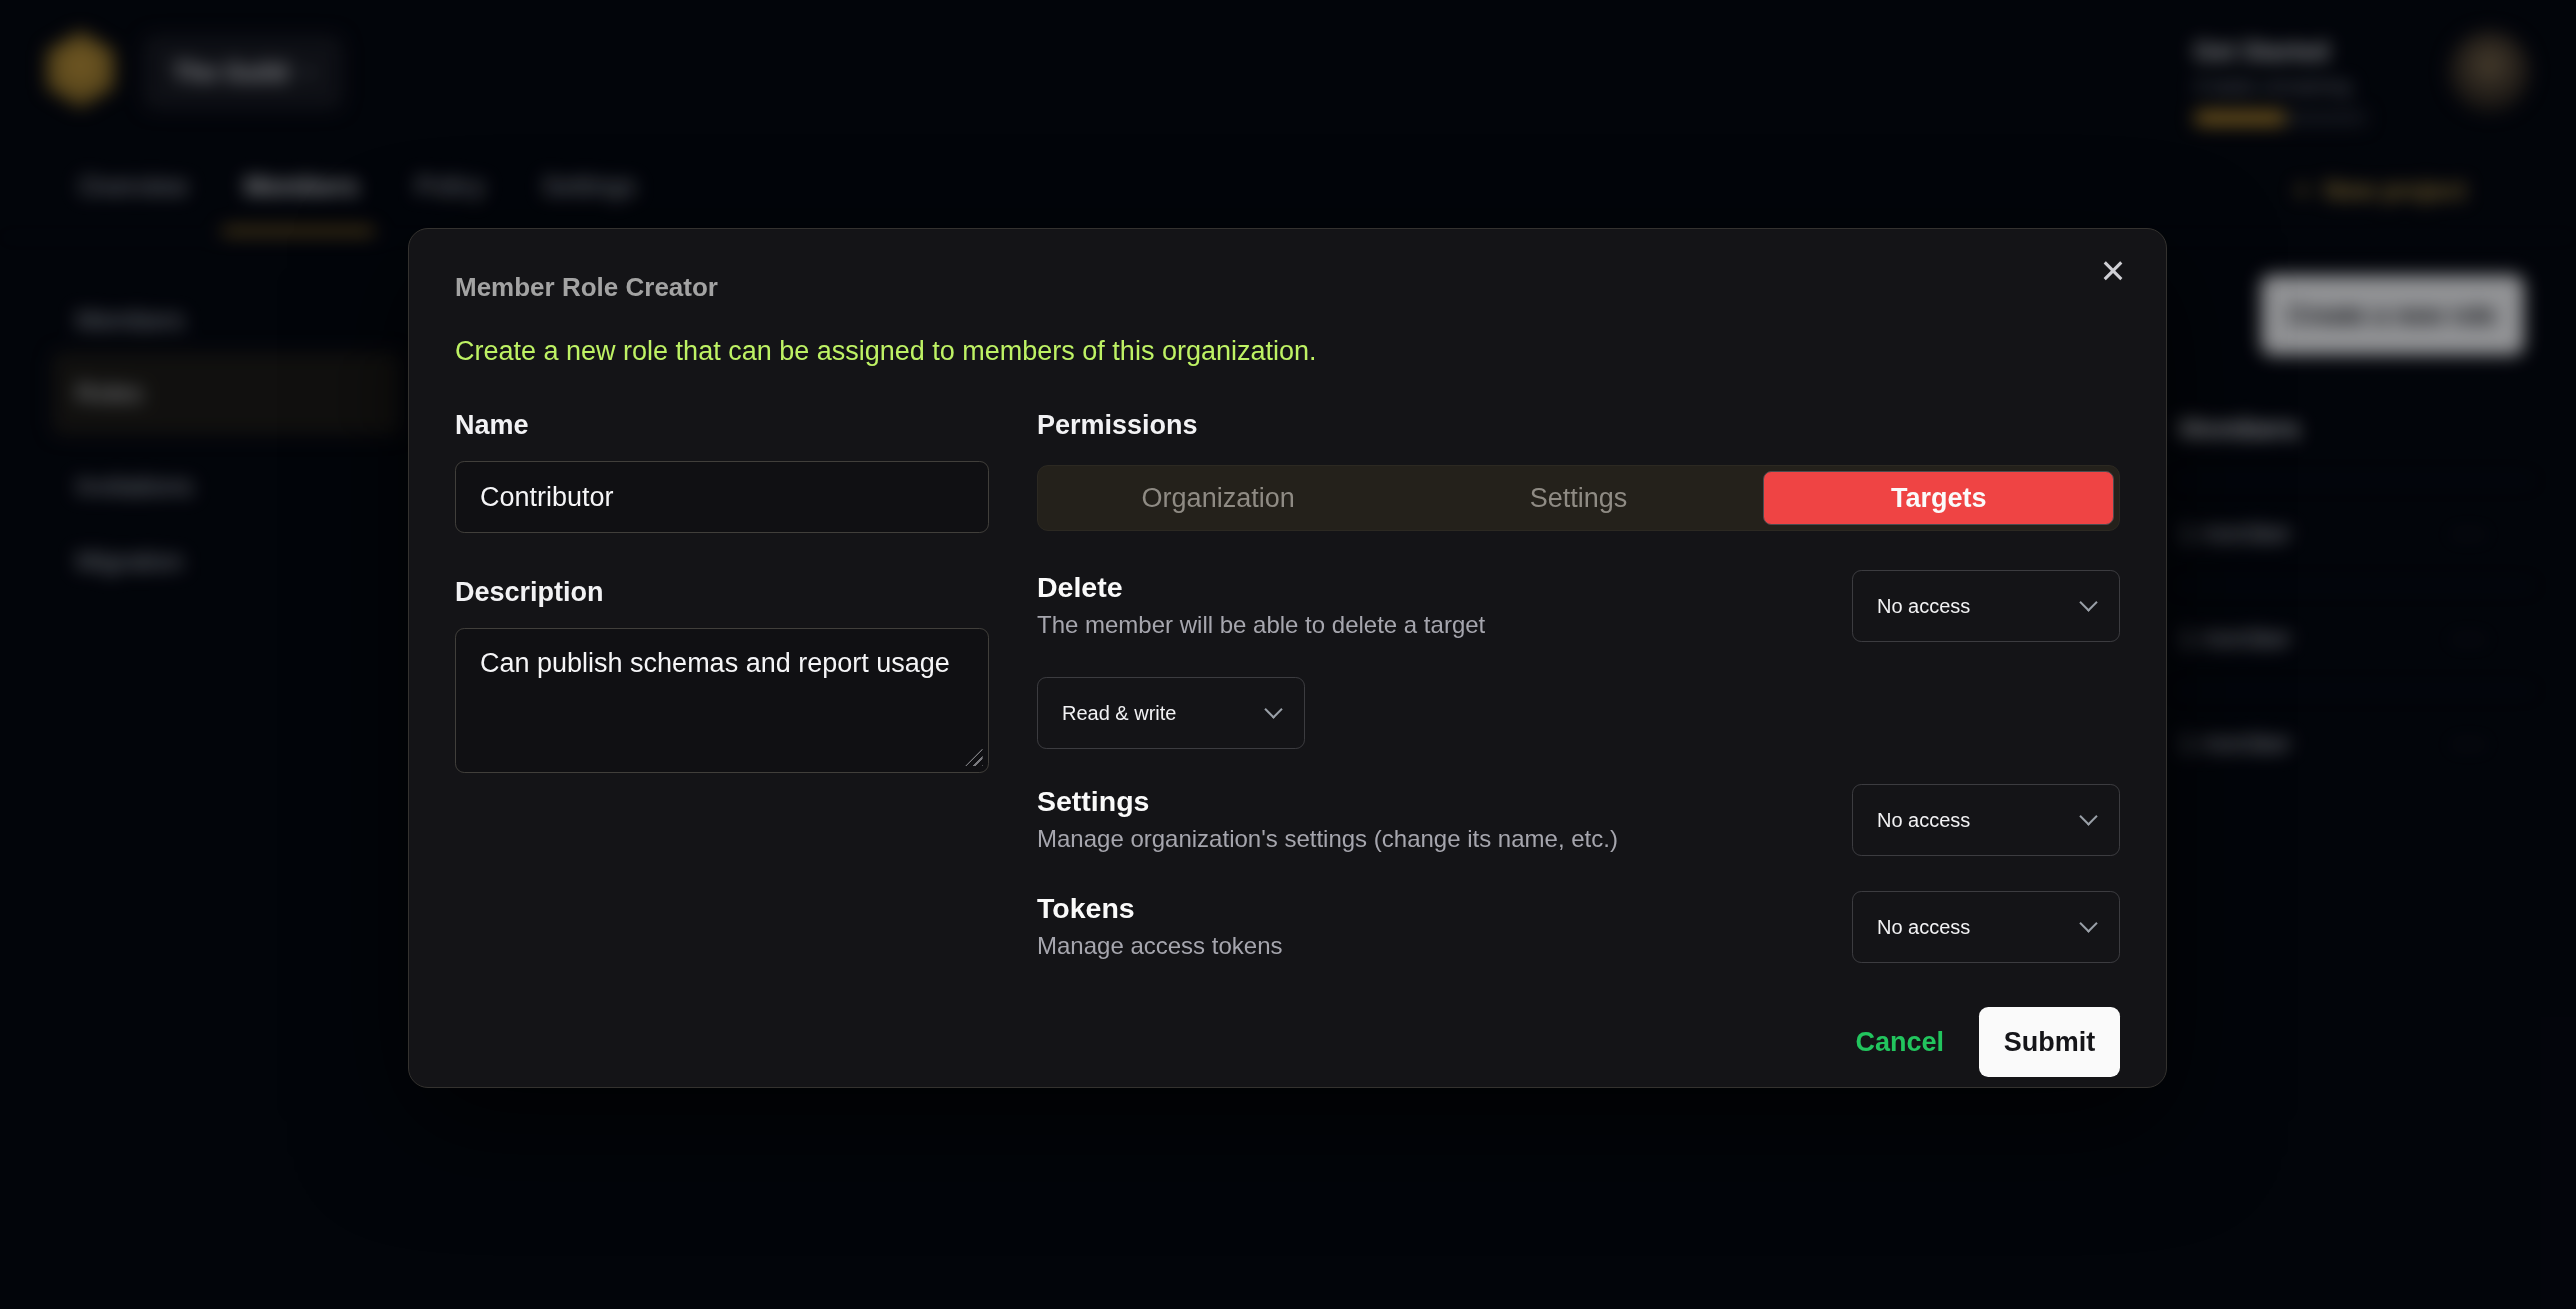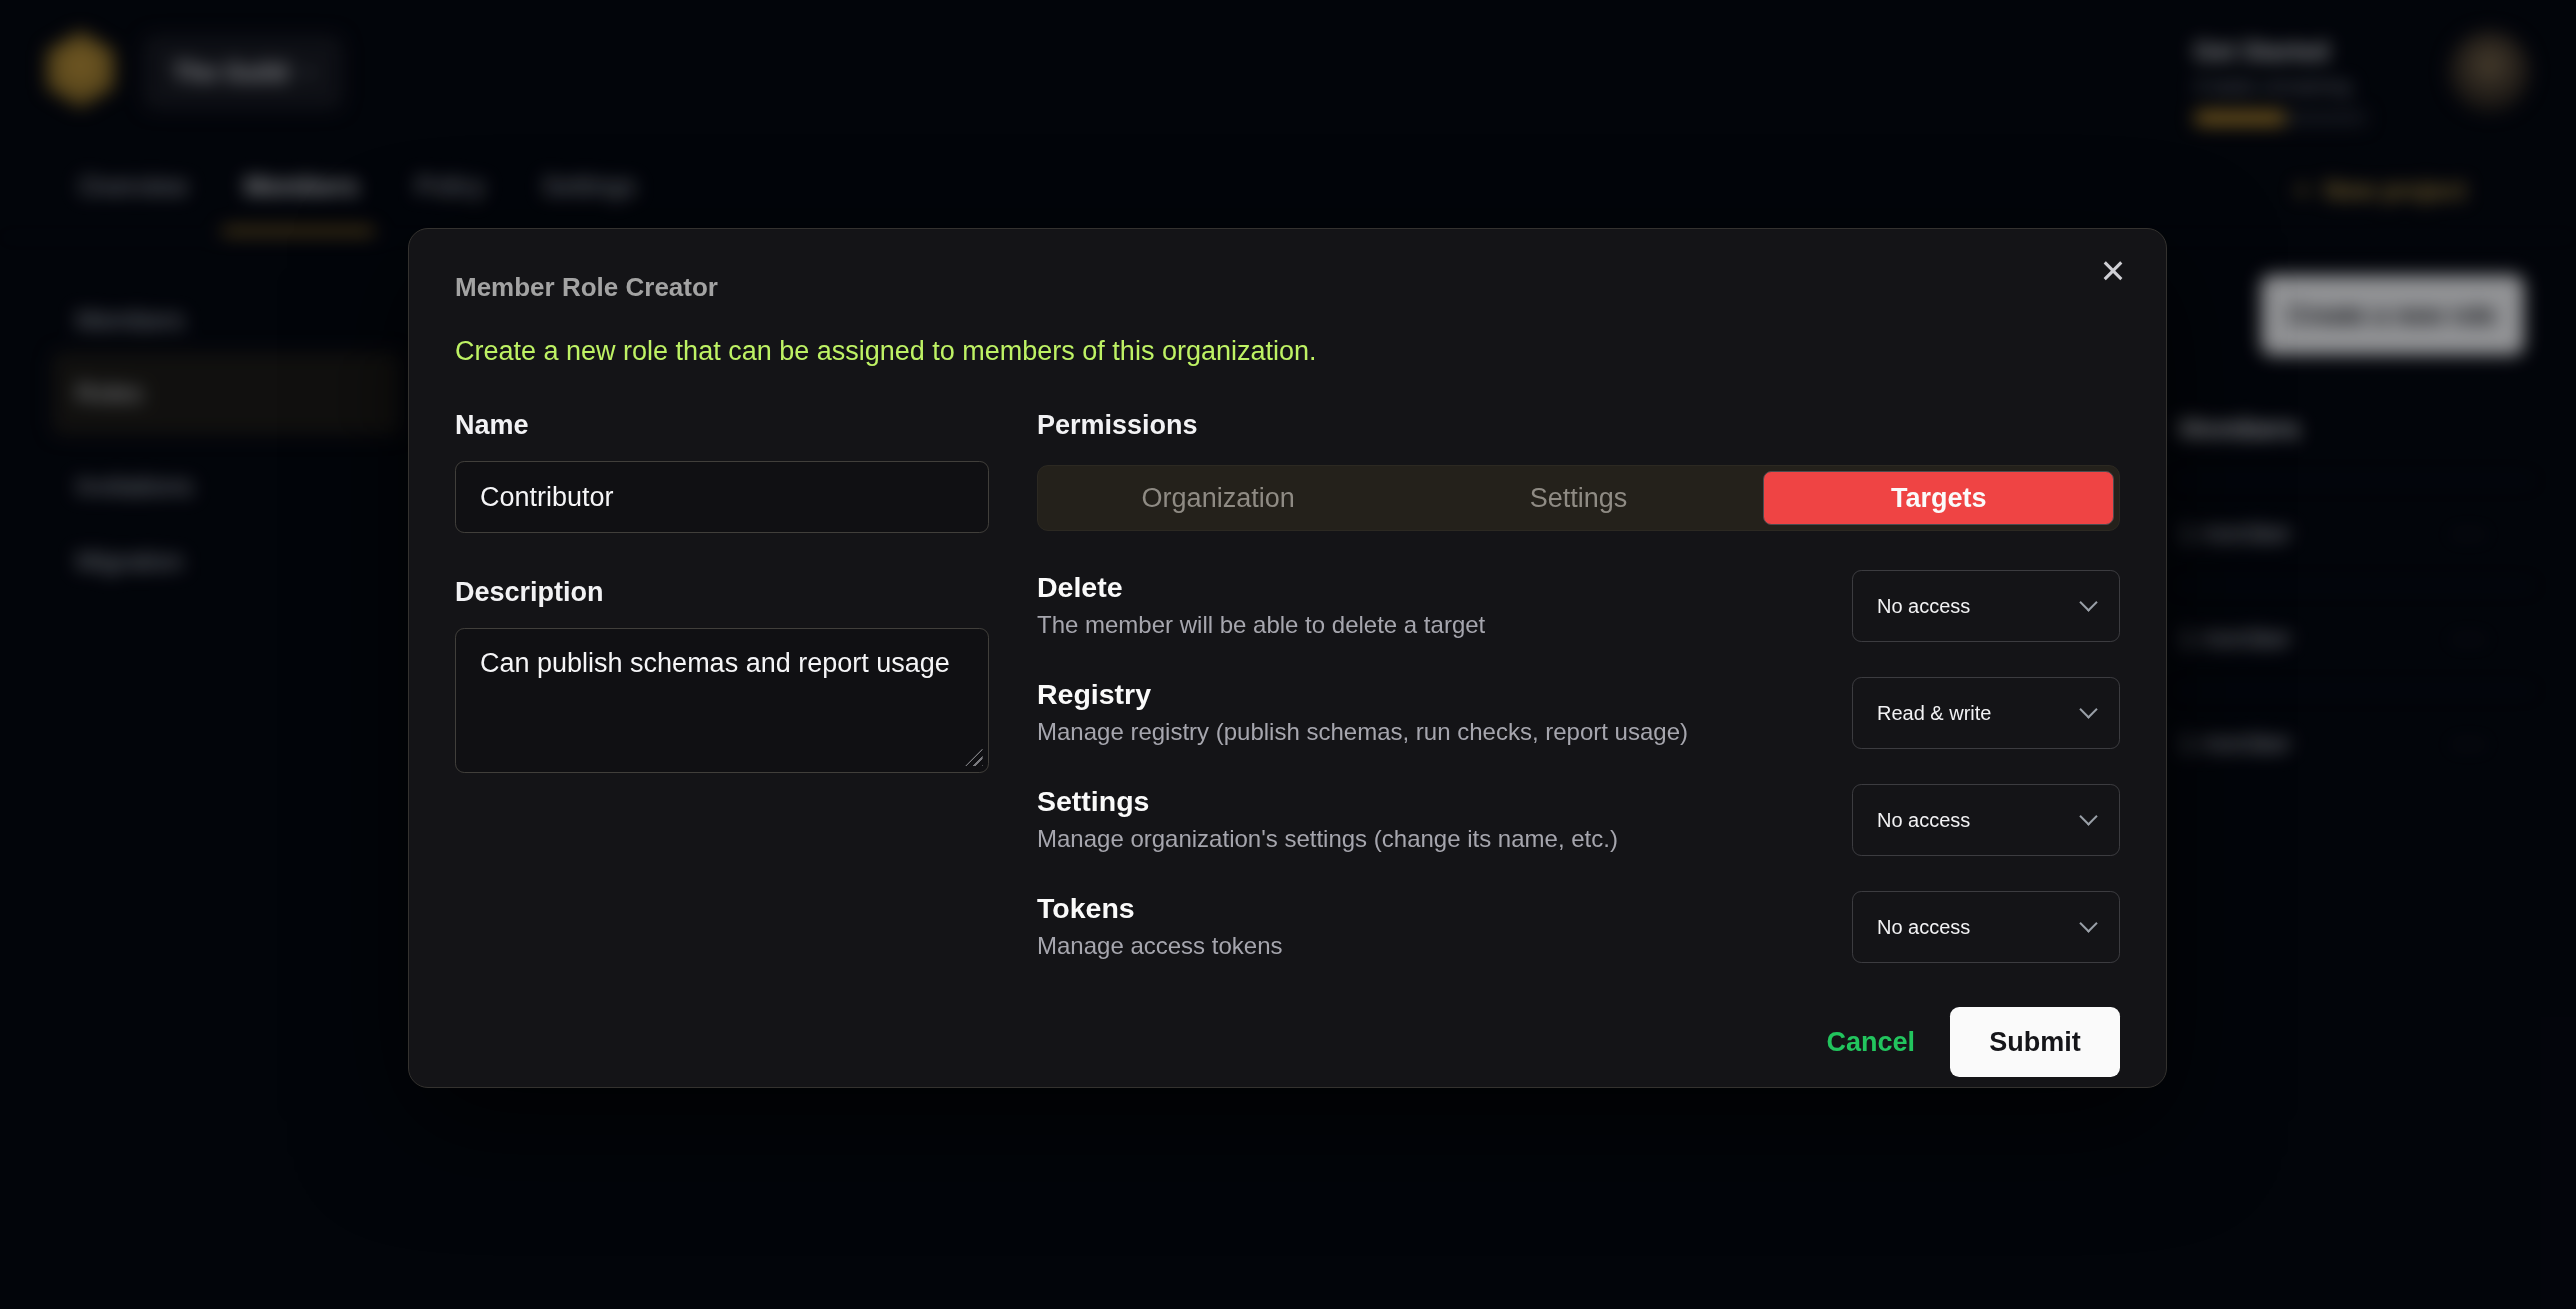--- a/index.html
+++ b/index.html
@@ -125,21 +125,21 @@
   .perm-desc { margin-top:7.3px; font-size:24px; line-height:28.5px; color:#a6a6ae; }
   .perm-select {
     width:268px; height:72px; border-radius:9.2px; border:0.9px solid #3c3c40; background:transparent;
     display:flex; align-items:center; justify-content:space-between; padding:0 24px; flex:0 0 auto;
   }
   .perm-select .sel-lbl { font-size:20px; color:#f2f2f4; }
 
   .modal-footer { display:flex; justify-content:flex-end; align-items:center; gap:24px; margin-top:44px; }
   .btn-ghost { background:transparent; border:none; color:#22c55e; font-size:27px; font-weight:600; padding:0 11px; height:70px;
     font-family:"Liberation Sans","DejaVu Sans",sans-serif; }
-  .btn-primary { width:170px; height:70px; border:none; border-radius:9.2px; background:#fafafa; color:#151519;
+  .btn-primary { width:141px; height:70px; border:none; border-radius:9.2px; background:#fafafa; color:#151519;
     font-size:27px; font-weight:600; font-family:"Liberation Sans","DejaVu Sans",sans-serif; }
 </style>
 </head>
 <body>
 
 <div class="backdrop">
 
   <div class="logo-hex"></div>
 
   <div class="org-btn">
@@ -240,24 +240,20 @@
           <div class="perm-title">Delete</div>
           <div class="perm-desc">The member will be able to delete a target</div>
         </div>
         <div class="perm-select">
           <span class="sel-lbl">No access</span>
           <span class="chev md"></span>
         </div>
       </div>
 
       <div class="perm-row">
-        <div>
-          <div class="perm-title">Registry</div>
-          <div class="perm-desc">Manage registry (publish schemas, run checks, report usage)</div>
-        </div>
         <div class="perm-select">
           <span class="sel-lbl">Read &amp; write</span>
           <span class="chev md"></span>
         </div>
       </div>
 
       <div class="perm-row">
         <div>
           <div class="perm-title">Settings</div>
           <div class="perm-desc">Manage organization's settings (change its name, etc.)</div>

